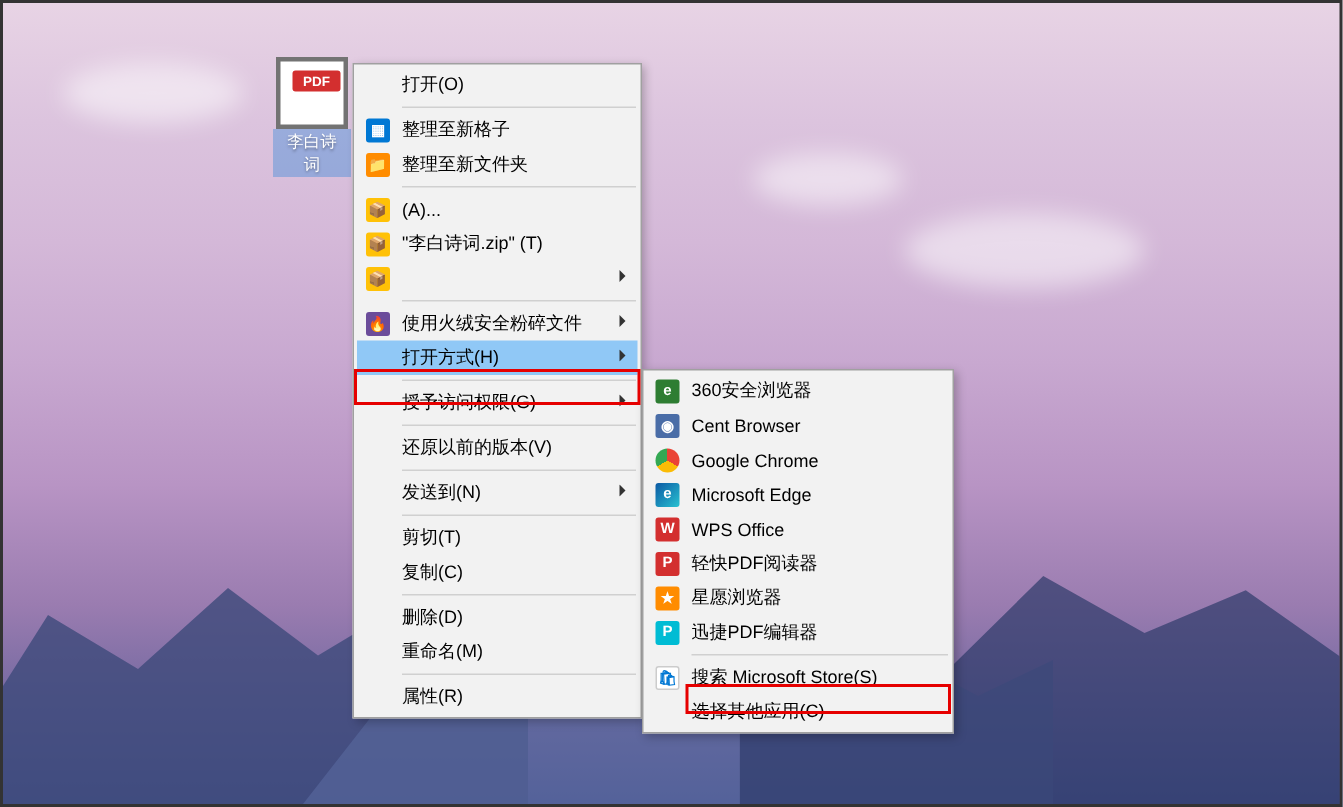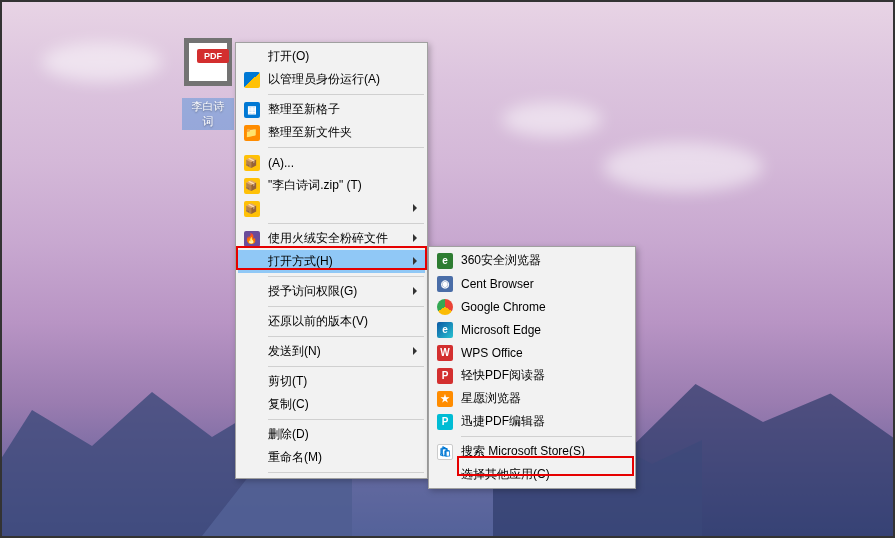--- a/index.html
+++ b/index.html
@@ -19,23 +19,23 @@
 .m2 { left: 200px; width: 500px; height: 160px; background: #5a6aa0; clip-path: polygon(0 100%, 15% 40%, 30% 60%, 45% 25%, 60% 50%, 75% 30%, 90% 55%, 100% 40%, 100% 100%); opacity: 0.6; }
 .m3 { right: -50px; width: 450px; height: 190px; background: #2d3a6a; clip-path: polygon(0 60%, 15% 45%, 30% 55%, 45% 20%, 60% 40%, 75% 25%, 90% 50%, 100% 35%, 100% 100%, 0 100%); opacity: 0.7; }
 
 .cloud { position: absolute; background: rgba(255,255,255,0.5); border-radius: 50%; filter: blur(8px); }
 .c1 { top: 40px; left: 40px; width: 120px; height: 40px; }
 .c2 { top: 140px; right: 130px; width: 160px; height: 50px; }
 .c3 { top: 100px; left: 500px; width: 100px; height: 35px; }
 
 
 .desktop-icon { position: absolute; top: 36px; left: 180px; width: 52px; text-align: center; z-index: 1; }
-.desktop-icon .thumb { width: 48px; height: 48px; background: #fff; border: 5px solid #737373; margin: 0 auto; position: relative; }
+.desktop-icon .thumb { width: 48px; height: 48px; background: #fff; border: 3px solid #737373; margin: 0 auto; position: relative; }
 .desktop-icon .pdf-badge { position: absolute; top: 6px; left: 8px; width: 32px; height: 14px; background: #d32f2f; color: #fff; font-size: 9px; font-weight: bold; line-height: 14px; text-align: center; border-radius: 2px; }
-.desktop-icon .label { color: #fff; font-size: 11px; margin-top: 12px; text-shadow: 0 1px 2px rgba(0,0,0,0.4); background: rgba(0,120,215,0.3); padding: 1px 8px; }
+.desktop-icon .label { color: #fff; font-size: 11px; margin-top: 0; text-shadow: 0 1px 2px rgba(0,0,0,0.4); background: rgba(0,120,215,0.3); padding: 1px 8px; }
 
 
 .menu { position: absolute; background: #f2f2f2; border: 1px solid #a0a0a0; box-shadow: 2px 2px 6px rgba(0,0,0,0.25); padding: 2px; z-index: 10; }
 .menu1 { top: 40px; left: 233px; width: 193px; }
 .menu2 { top: 244px; left: 426px; width: 208px; }
 .menu-item { display: flex; align-items: center; height: 23px; padding: 0 18px 0 30px; position: relative; cursor: default; white-space: nowrap; }
 .menu-item.highlighted { background: #90c8f6; text-align: right; }
 .menu-sep { height: 1px; background: #d0d0d0; margin: 3px 1px 3px 30px; }
 .menu-item .icon { position: absolute; left: 6px; width: 16px; height: 16px; display: flex; align-items: center; justify-content: center; font-size: 11px; }
 .menu-item .arrow { position: absolute; right: 6px; font-size: 10px; color: #333; }
@@ -74,26 +74,20 @@
   <div class="thumb">
     <div class="pdf-badge">PDF</div>
   </div>
   <div class="label">李白诗词</div>
 </div>
 
 <div class="menu menu1">
   <div class="menu-item">
     <span>打开(O)</span>
   </div>
-  <div class="menu-item">
-    <span class="icon">
-        <span class="ico" style="background:linear-gradient(135deg,#0078d4 50%,#ffc107 50%)"></span>
-      </span>
-    <span>以管理员身份运行(A)</span>
-  </div>
   <div class="menu-sep"></div>
   <div class="menu-item">
     <span class="icon">
         <span class="ico ico-blue">▦</span>
       </span>
     <span>整理至新格子</span>
   </div>
   <div class="menu-item">
     <span class="icon">
         <span class="ico ico-orange">📁</span>
@@ -163,20 +157,23 @@
     <span>复制(C)</span>
   </div>
   <div class="menu-sep"></div>
   <div class="menu-item">
     <span>删除(D)</span>
   </div>
   <div class="menu-item">
     <span>重命名(M)</span>
   </div>
   <div class="menu-sep"></div>
+  <div class="menu-item">
+    <span>属性(R)</span>
+  </div>
 </div>
 
 <div class="menu menu2">
   <div class="menu-item">
     <span class="icon">
         <span class="ico ico-green">e</span>
       </span>
     <span>360安全浏览器</span>
   </div>
   <div class="menu-item">

